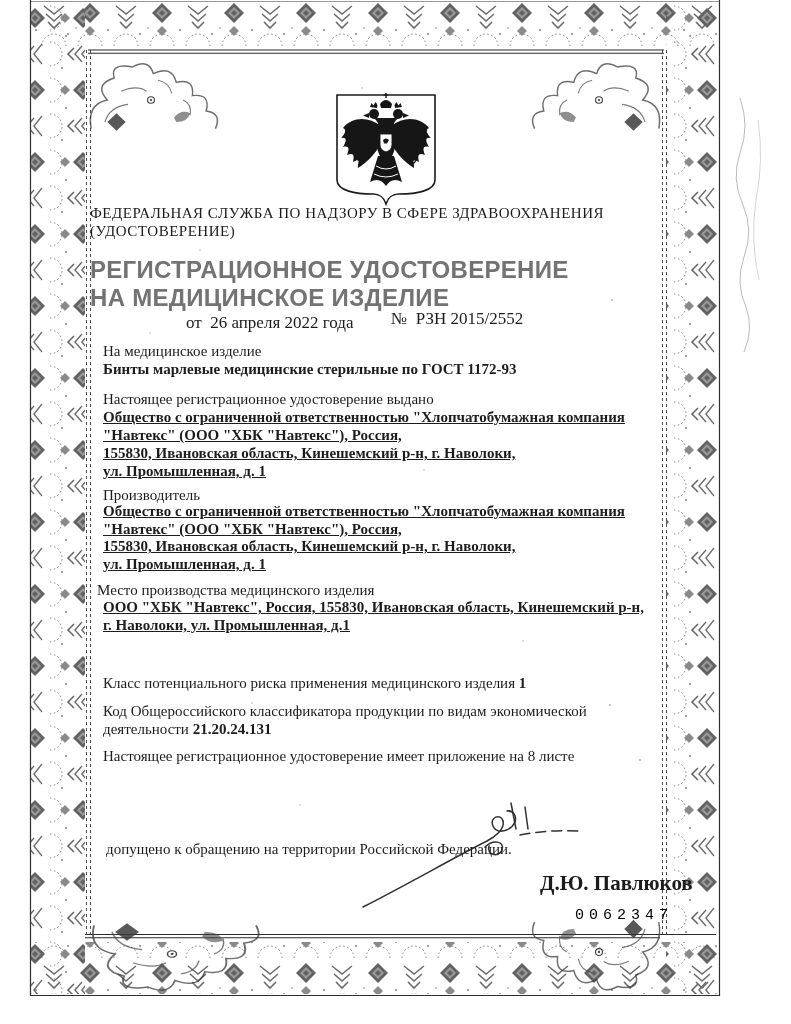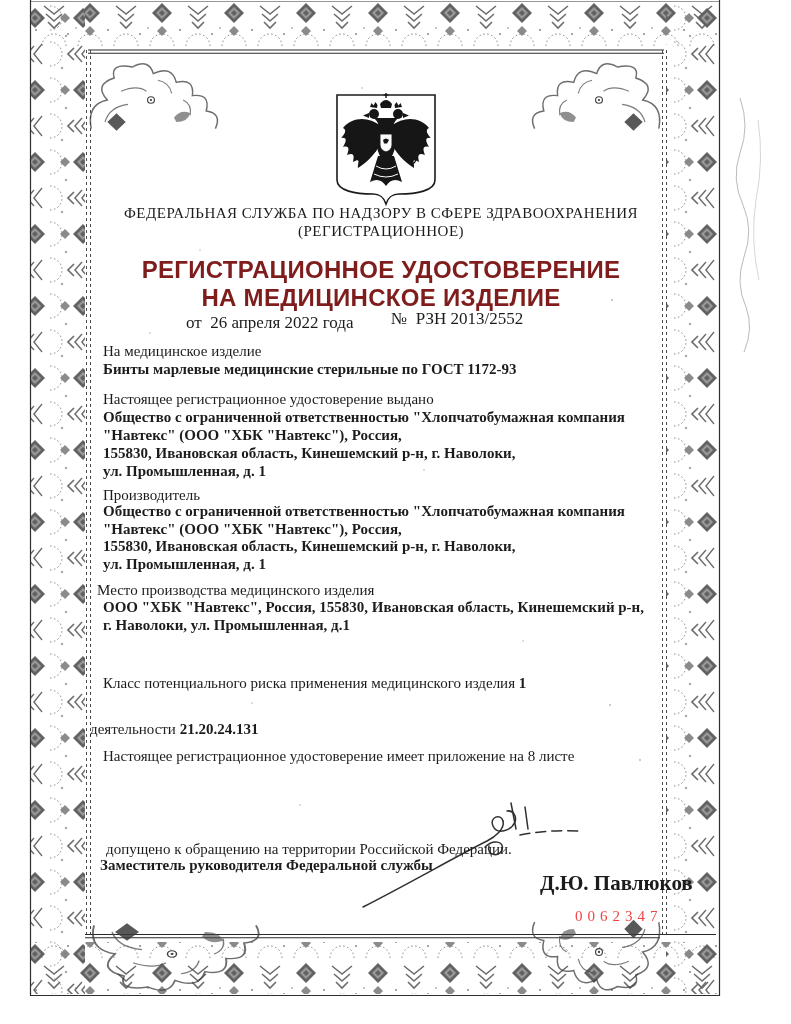--- a/index.html
+++ b/index.html
@@ -1,28 +1,28 @@
 <!DOCTYPE html>
 <html><head>
 <meta charset="utf-8">
 <style>
   html,body{margin:0;padding:0;background:#ffffff;}
   .page{position:relative;width:791px;height:1024px;background:#ffffff;overflow:hidden;
         font-family:"Liberation Serif",serif;color:#1c1c1c;}
   .abs{position:absolute;}
   .t{position:absolute;font-family:"Liberation Serif",serif;color:#1c1c1c;font-size:15px;line-height:18px;white-space:nowrap;}
   .b{font-weight:bold;}
-  .center{text-align:center;}
+  .center{text-align:left;}
   .agency{left:90px;top:205px;width:582px;font-size:15px;line-height:17.5px;letter-spacing:0.5px;white-space:normal;}
   .doctitle{left:90px;top:256px;width:582px;font-family:"Liberation Sans",sans-serif;
-            font-weight:bold;font-size:24px;line-height:28px;letter-spacing:0.3px;color:#7f1d1d;white-space:normal;}
+            font-weight:bold;font-size:24px;line-height:28px;letter-spacing:0.3px;color:#737373;white-space:normal;}
   .dateline{font-weight:normal;font-size:17px;white-space:pre;}
-  .lines div{white-space:nowrap;}
-  .serial{left:575px;top:907px;font-family:Liberation Serif, serif;font-size:15px;
-          letter-spacing:5px;color:#ef4444;}
+  .lines div{white-space:nowrap;text-decoration:underline;}
+  .serial{left:575px;top:907px;font-family:Liberation Mono, monospace;font-size:15px;
+          letter-spacing:5px;color:#000000;}
   svg{display:block;}
 </style>
 </head>
 <body>
 
 <div class="page">
 
   <svg class="abs" style="left:0;top:0" width="791" height="1024" viewBox="0 0 791 1024">
     <defs>
       <pattern id="ornH" width="72" height="48" patternUnits="userSpaceOnUse">
@@ -149,30 +149,30 @@
     <path d="M53,48 q3,-3 6,0 l-2,3.5 h-3 z" fill="#161616"></path>
     <g stroke="#161616" fill="none">
       <line x1="46" y1="58" x2="30" y2="72" stroke-width="1.8"></line>
       <circle cx="82" cy="68" r="3.5" stroke-width="1.4"></circle>
       <path d="M82,64.5 v-3 M80.5,62.8 h3" stroke-width="1.1"></path>
     </g>
   </svg>
 
   <div class="t agency center">
     <div>ФЕДЕРАЛЬНАЯ СЛУЖБА ПО НАДЗОРУ В СФЕРЕ ЗДРАВООХРАНЕНИЯ</div>
-    <div>(РЕГИСТРАЦИОННОЕ)</div>
+    <div>(УДОСТОВЕРЕНИЕ)</div>
   </div>
 
   <div class="t doctitle center">
     <div>РЕГИСТРАЦИОННОЕ УДОСТОВЕРЕНИЕ</div>
     <div>НА МЕДИЦИНСКОЕ ИЗДЕЛИЕ</div>
   </div>
 
   <div class="t dateline" style="left:186px;top:314px">от  26 апреля 2022 года</div>
-  <div class="t dateline" style="left:391px;top:310px">№  РЗН 2013/2552</div>
+  <div class="t dateline" style="left:391px;top:310px">№  РЗН 2015/2552</div>
 
   <div class="t" style="left:103px;top:342px">На медицинское изделие</div>
   <div class="t b" style="left:103px;top:360px">Бинты марлевые медицинские стерильные по ГОСТ 1172-93</div>
 
   <div class="t" style="left:103px;top:390px">Настоящее регистрационное удостоверение выдано</div>
   <div class="t b lines" style="left:103px;top:408px;line-height:18px">
     <div>Общество с ограниченной ответственностью "Хлопчатобумажная компания</div>
     <div>"Навтекс" (ООО "ХБК "Навтекс"), Россия,</div>
     <div>155830, Ивановская область, Кинешемский р-н, г. Наволоки,</div>
     <div>ул. Промышленная, д. 1</div>
@@ -190,28 +190,28 @@
   <div class="t b lines" style="left:103px;top:598px;line-height:18px">
     <div>ООО "ХБК "Навтекс", Россия, 155830, Ивановская область, Кинешемский р-н,</div>
     <div>г. Наволоки, ул. Промышленная, д.1</div>
   </div>
 
 
   <div class="t" style="left:103px;top:674px">
     <span>Класс потенциального риска применения медицинского изделия </span><span class="b">1</span>
   </div>
 
-  <div class="t" style="left:90px;top:720px">
+  <div class="t" style="left:103px;top:702px">Код Общероссийского классификатора продукции по видам экономической</div>
+  <div class="t" style="left:103px;top:720px">
     <span>деятельности </span><span class="b">21.20.24.131</span>
   </div>
 
   <div class="t" style="left:103px;top:747px">Настоящее регистрационное удостоверение имеет приложение на 8 листе</div>
 
   <div class="t" style="left:106px;top:840px">допущено к обращению на территории Российской Федерации.</div>
-  <div class="t b" style="left:100px;top:856px">Заместитель руководителя Федеральной службы</div>
   <div class="t b" style="left:540px;top:874px;font-size:21px">Д.Ю. Павлюков</div>
 
   <svg class="abs" style="left:335px;top:795px" width="270" height="120" viewBox="0 0 270 120">
     <g stroke="#1f1f1f" stroke-width="1.5" fill="none" stroke-linecap="round" opacity="0.92">
       <path d="M28,112 C75,88 120,62 152,46 C160,42 170,34 168,26"></path>
       <path d="M168,26 C166,18 154,22 158,31 C162,40 176,36 180,27 C182,21 178,15 172,16"></path>
       <path d="M150,52 C158,44 170,46 167,55 C164,63 151,60 154,51"></path>
       <path d="M176,8 l5,26"></path>
       <path d="M190,12 l3,22"></path>
       <path d="M185,40 C205,36 225,35 245,36" stroke-dasharray="10,6"></path>

